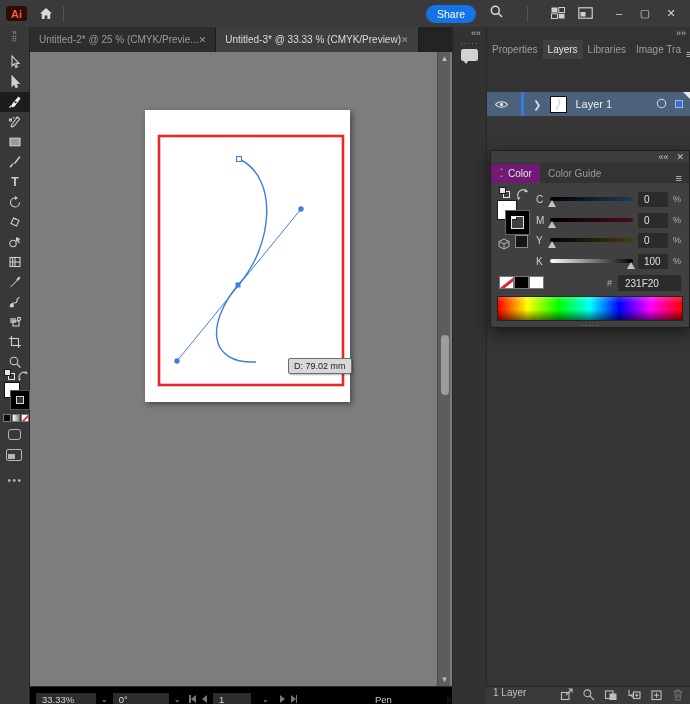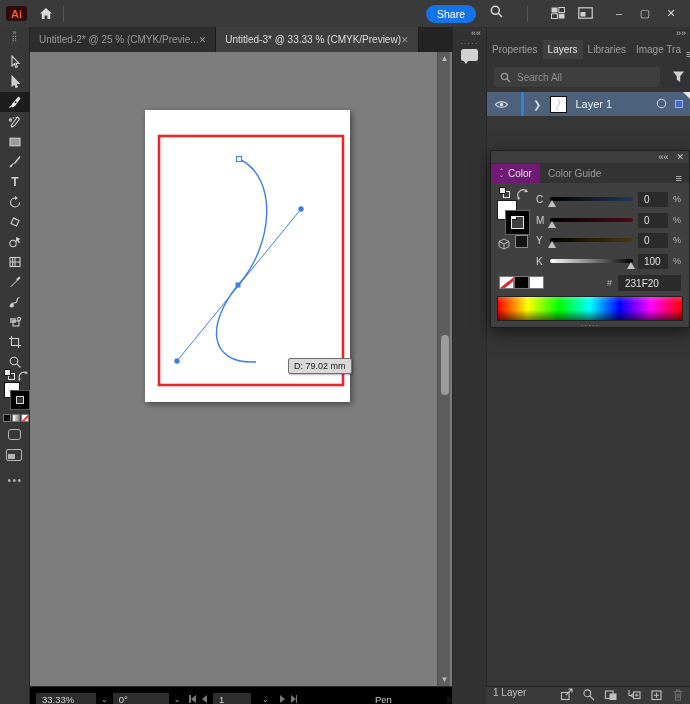--- a/index.html
+++ b/index.html
@@ -398,34 +398,20 @@
 
   <section class="panel">
     <div class="panel-expand">»»</div>
     <div class="panel-tabs">
       <span class="ptab">Properties</span>
       <span class="ptab active">Layers</span>
       <span class="ptab">Libraries</span>
       <span class="ptab">Image Tra</span>
       <span class="panel-menu-icon">≡</span>
     </div>
-    <div class="search-row">
-      <div class="search-box">
-        <svg width="11" height="11" viewBox="0 0 11 11">
-            <circle cx="4.5" cy="4.5" r="3.2" stroke="#9a9a9a" stroke-width="1.3" fill="none"></circle>
-            <line x1="7" y1="7" x2="10" y2="10" stroke="#9a9a9a" stroke-width="1.3"></line>
-          </svg>
-        <span>Search All</span>
-      </div>
-      <span class="funnel">
-        <svg width="13" height="13" viewBox="0 0 13 13">
-            <path d="M1,1.5 H12 L8.2,6.2 V12 L4.8,9.8 V6.2 Z" fill="#d0d0d0"></path>
-          </svg>
-      </span>
-    </div>
     <div class="layer-row">
       <span class="eye">
         <svg width="13" height="9" viewBox="0 0 13 9">
             <path d="M0.5,4.5 C3,0.8 10,0.8 12.5,4.5 C10,8.2 3,8.2 0.5,4.5 Z" fill="none" stroke="#dcdcdc" stroke-width="1.1"></path>
             <circle cx="6.5" cy="4.5" r="1.7" fill="#dcdcdc"></circle>
           </svg>
       </span>
       <span class="accent-bar"></span>
       <span class="layer-chev">❯</span>
       <span class="layer-thumb">

